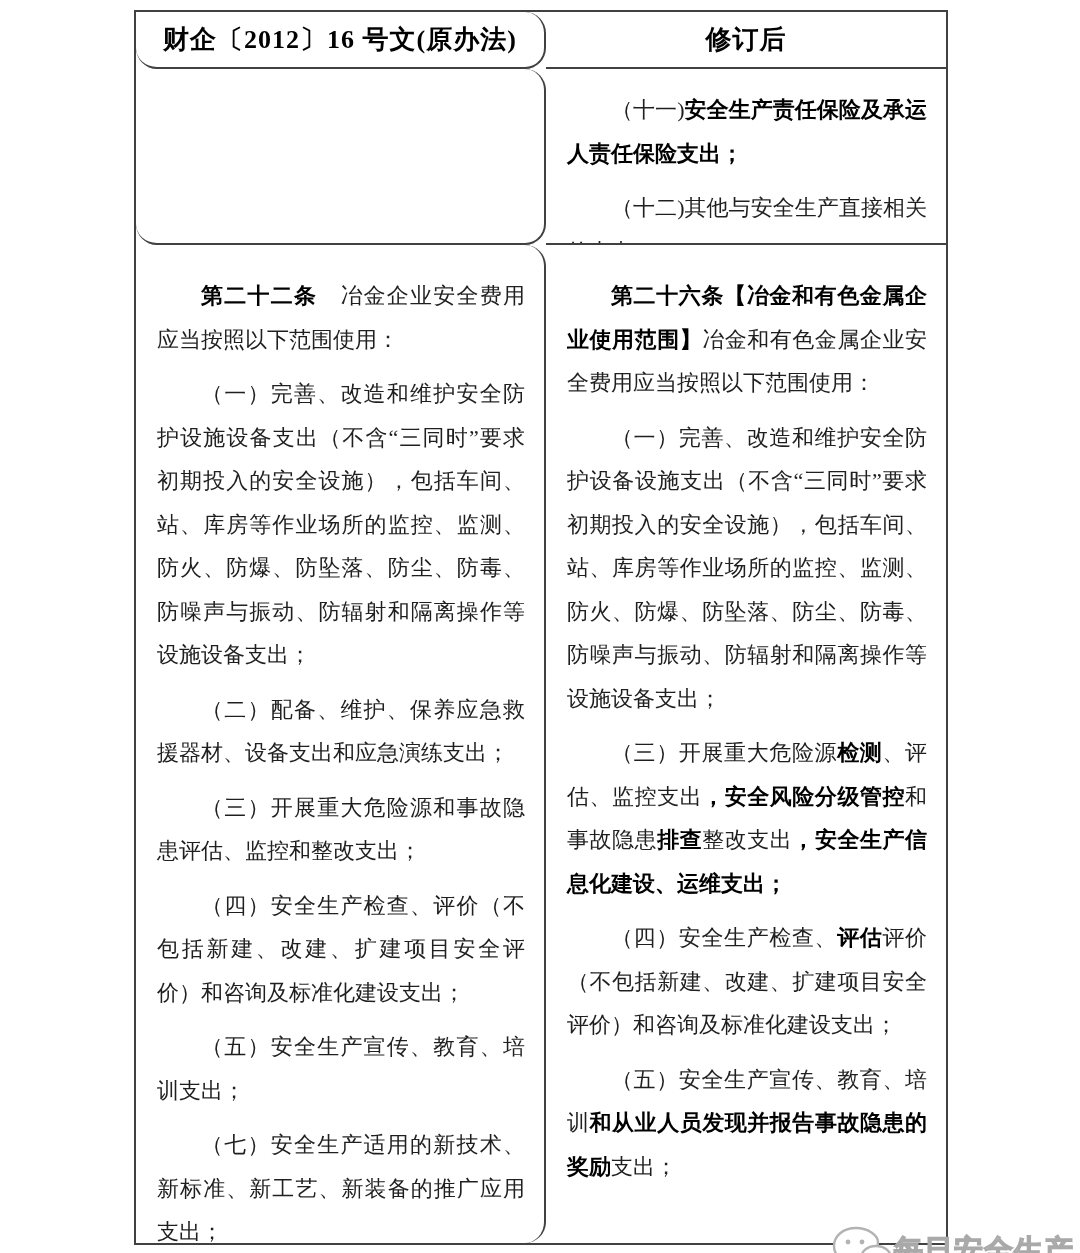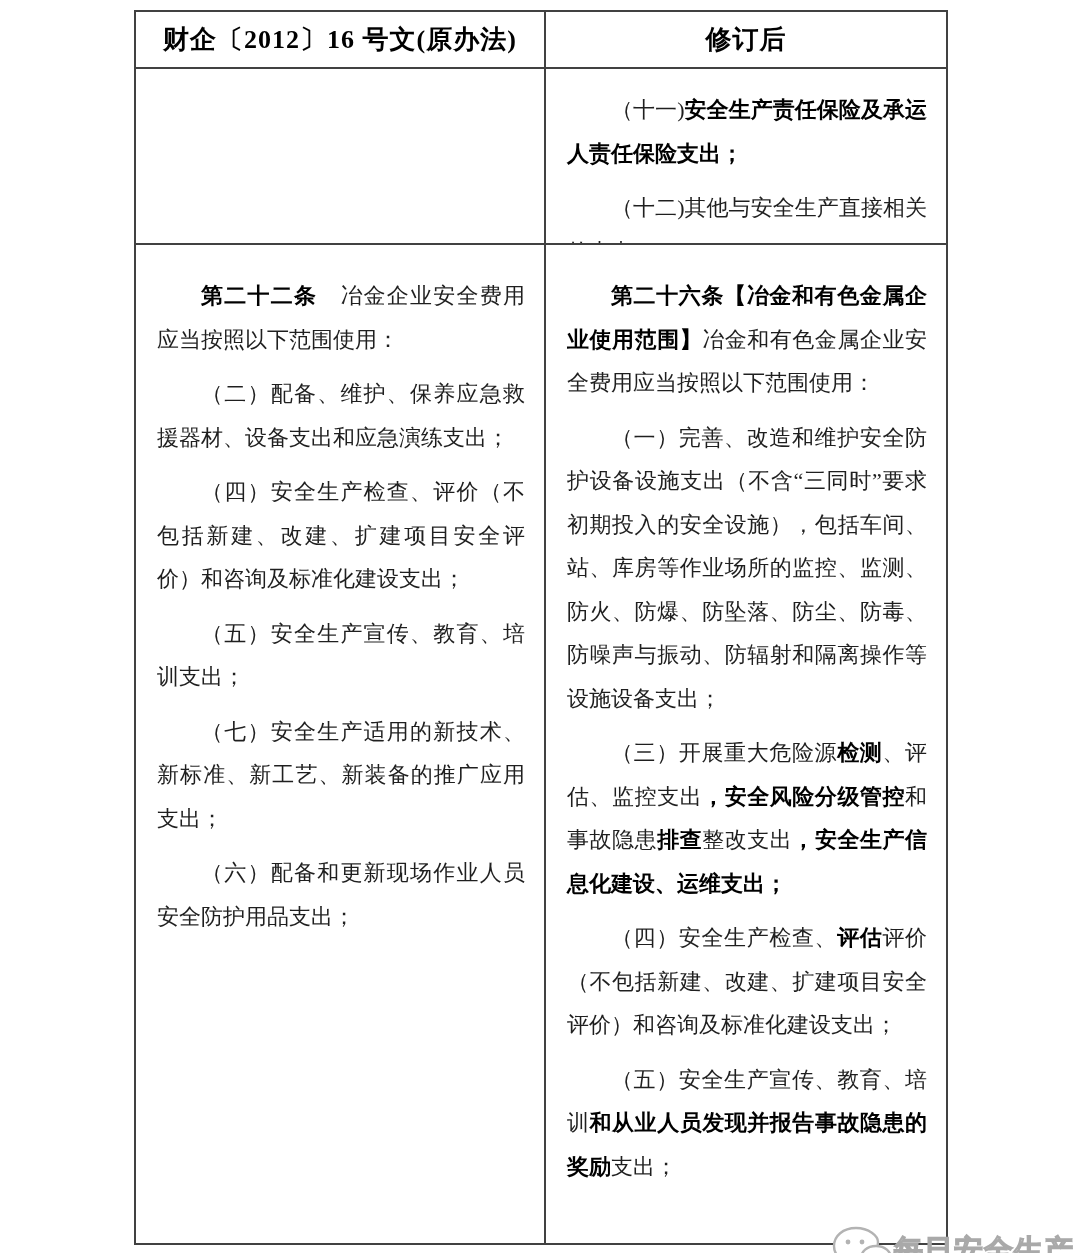--- a/index.html
+++ b/index.html
@@ -7,21 +7,21 @@
     width:1080px;height:1253px;position:relative;background:#ffffff;
     font-family:"Liberation Serif",serif;color:#1f1f1f;overflow:hidden;
   }
   .cmp-table{
     position:absolute;left:134px;top:10px;width:810px;height:1231px;
     border:2px solid #414141;background:#fff;
     display:grid;grid-template-columns:410px 400px;grid-template-rows:57px 176px 1fr;
     overflow:hidden;
   }
   .cell{box-sizing:border-box;overflow:hidden;}
-  .cell.colL{border-right:2px solid #414141;}
+  .cell.colL{border-right:2px solid #414141;border-radius:21px;}
   .cell.hdr{border-bottom:2px solid #414141;display:flex;align-items:center;justify-content:center;
     font-weight:700;font-size:26px;color:#000;letter-spacing:1px;}
   .cell.r1{border-bottom:2px solid #414141;padding:8px 8px 0 10px;}
   .cell.r2{padding:18px 8px 0 10px;}
   .cell.body{font-size:22px;line-height:43.5px;text-align:justify;}
   .cell.body p{margin:11px;text-indent:2em;word-break:break-all;}
   .b{font-weight:700;color:#000;font-family:"Liberation Sans",sans-serif;}
   .watermark{
     position:absolute;left:830px;top:1220px;display:flex;align-items:center;
     z-index:5;pointer-events:none;
@@ -43,21 +43,23 @@
   </div>
 
   <div class="cell colL r1 body"></div>
   <div class="cell r1 body">
       <p><span>（十一)</span><span class="b">安全生产责任保险及承运人责任保险支出；</span></p>
       <p><span>（十二)其他与安全生产直接相关的支出。</span></p>
     </div>
 
   <div class="cell colL r2 body">
       <p><span class="b">第二十二条</span><span>　冶金企业安全费用应当按照以下范围使用：</span></p>
+      <p><span>（一）完善、改造和维护安全防护设施设备支出（不含“三同时”要求初期投入的安全设施），包括车间、站、库房等作业场所的监控、监测、防火、防爆、防坠落、防尘、防毒、防噪声与振动、防辐射和隔离操作等设施设备支出；</span></p>
       <p><span>（二）配备、维护、保养应急救援器材、设备支出和应急演练支出；</span></p>
+      <p><span>（三）开展重大危险源和事故隐患评估、监控和整改支出；</span></p>
       <p><span>（四）安全生产检查、评价（不包括新建、改建、扩建项目安全评价）和咨询及标准化建设支出；</span></p>
       <p><span>（五）安全生产宣传、教育、培训支出；</span></p>
       <p><span>（七）安全生产适用的新技术、新标准、新工艺、新装备的推广应用支出；</span></p>
       <p><span>（六）配备和更新现场作业人员安全防护用品支出；</span></p>
     </div>
   <div class="cell r2 body">
       <p><span class="b">第二十六条【冶金和有色金属企业使用范围】</span><span>冶金和有色金属企业安全费用应当按照以下范围使用：</span></p>
       <p><span>（一）完善、改造和维护安全防护设备设施支出（不含“三同时”要求初期投入的安全设施），包括车间、站、库房等作业场所的监控、监测、防火、防爆、防坠落、防尘、防毒、防噪声与振动、防辐射和隔离操作等设施设备支出；</span></p>
       <p><span>（三）开展重大危险源</span><span class="b">检测</span><span>、评估、监控支出</span><span class="b">，安全风险分级管控</span><span>和事故隐患</span><span class="b">排查</span><span>整改支出</span><span class="b">，安全生产信息化建设、运维支出；</span></p>
       <p><span>（四）安全生产检查、</span><span class="b">评估</span><span>评价（不包括新建、改建、扩建项目安全评价）和咨询及标准化建设支出；</span></p>

